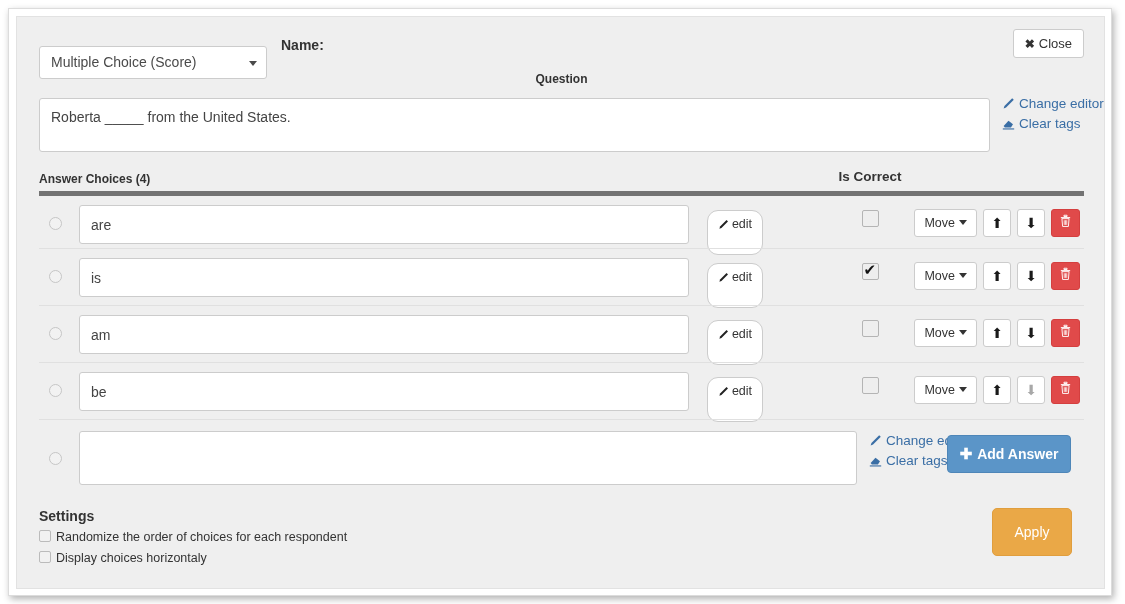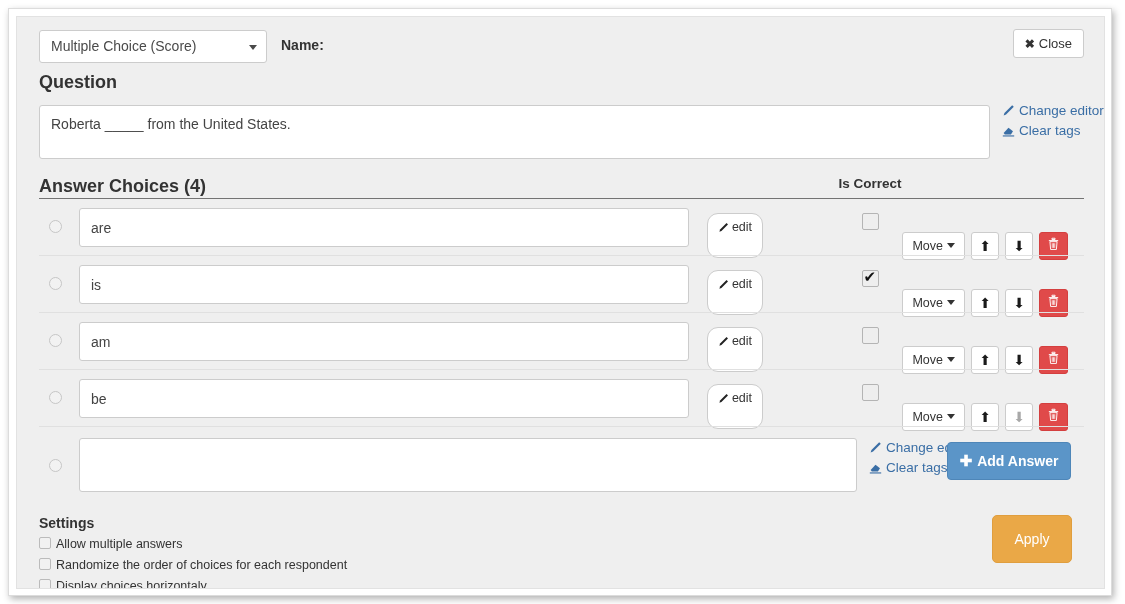--- a/index.html
+++ b/index.html
@@ -42,21 +42,21 @@
     left: 22px; top: 13px;
     width: 1045px;
   }
 
   
   .header-row {
     position: relative;
     height: 42px;
   }
   .type-select {
-    position: absolute; left: 0; top: 0;
+    position: absolute; left: 0; top: 16px;
     width: 228px; height: 33px;
     background: #ffffff;
     border: 1px solid #cccccc;
     border-radius: 3px;
     font-size: 14px;
     color: #4a4a4a;
     line-height: 31px;
     padding-left: 11px;
     cursor: pointer;
   }
@@ -93,22 +93,22 @@
     font-size: 13px;
     color: #333333;
     line-height: 27px;
     cursor: pointer;
     white-space: nowrap;
   }
   .close-btn .x-glyph { font-size: 12px; font-weight: bold; margin-right: 4px; }
 
   
   .section-title {
-    font-size: 18px; font-weight: bold; color: #333333;
-    margin: 0; padding: 0;
+    font-size: 12px; font-weight: bold; color: #333333;
+    margin: 0; padding: 0; text-align: center;
   }
 
   
   .question-block { position: relative; margin-top: 12px; }
   .question-box {
     position: absolute; left: 0; top: 0;
     width: 951px; height: 54px;
     background: #ffffff;
     border: 1px solid #cccccc;
     border-radius: 3px;
@@ -145,21 +145,21 @@
     width: 116px;
     text-align: center;
     font-size: 13.5px; font-weight: bold; color: #333333;
   }
 
   .choice-row {
     position: relative;
     height: 57px;
     border-top: 1px solid #e0e0e0;
   }
-  .choice-row.first { border-top: 1px solid #737373; }
+  .choice-row.first { border-top: 5px solid #737373; }
 
   .row-radio {
     position: absolute; left: 10px; top: 21px;
     width: 13px; height: 13px;
     border-radius: 50%;
     background: #f2f2f2;
     border: 1px solid #c6c6c6;
     cursor: pointer;
   }
   .choice-input {
@@ -205,23 +205,22 @@
   .cbox.checked::after {
     content: "\2714";
     position: absolute;
     left: 1px; top: -3px;
     font-size: 15px;
     color: #111111;
     line-height: 17px;
   }
 
   .row-actions {
-    position: absolute; right: 16px; top: 13px;
+    position: absolute; right: 4px; top: 13px;
     white-space: nowrap;
-    margin-top: 20px;
   }
   .move-btn {
     display: inline-block;
     height: 28px;
     padding: 0 9px;
     background: #ffffff;
     border: 1px solid #cccccc;
     border-radius: 3px;
     font-size: 12.5px;
     color: #333333;
@@ -457,21 +456,20 @@
             </span>
           </div>
           <div class="add-choice-btn">
             <span class="plus">✚</span><span>Add Answer</span>
           </div>
         </div>
 
         <div class="settings-block">
           <div class="settings-title">Settings</div>
           <div id="settings-list">
-              <div class="setting-line"><span class="scb"></span><span>Allow multiple answers</span></div>
               <div class="setting-line"><span class="scb"></span><span>Randomize the order of choices for each respondent</span></div>
               <div class="setting-line"><span class="scb"></span><span>Display choices horizontaly</span></div>
             </div>
           <div class="apply-btn">
             <span>Apply</span>
           </div>
         </div>
 
       </div>
     </div>

